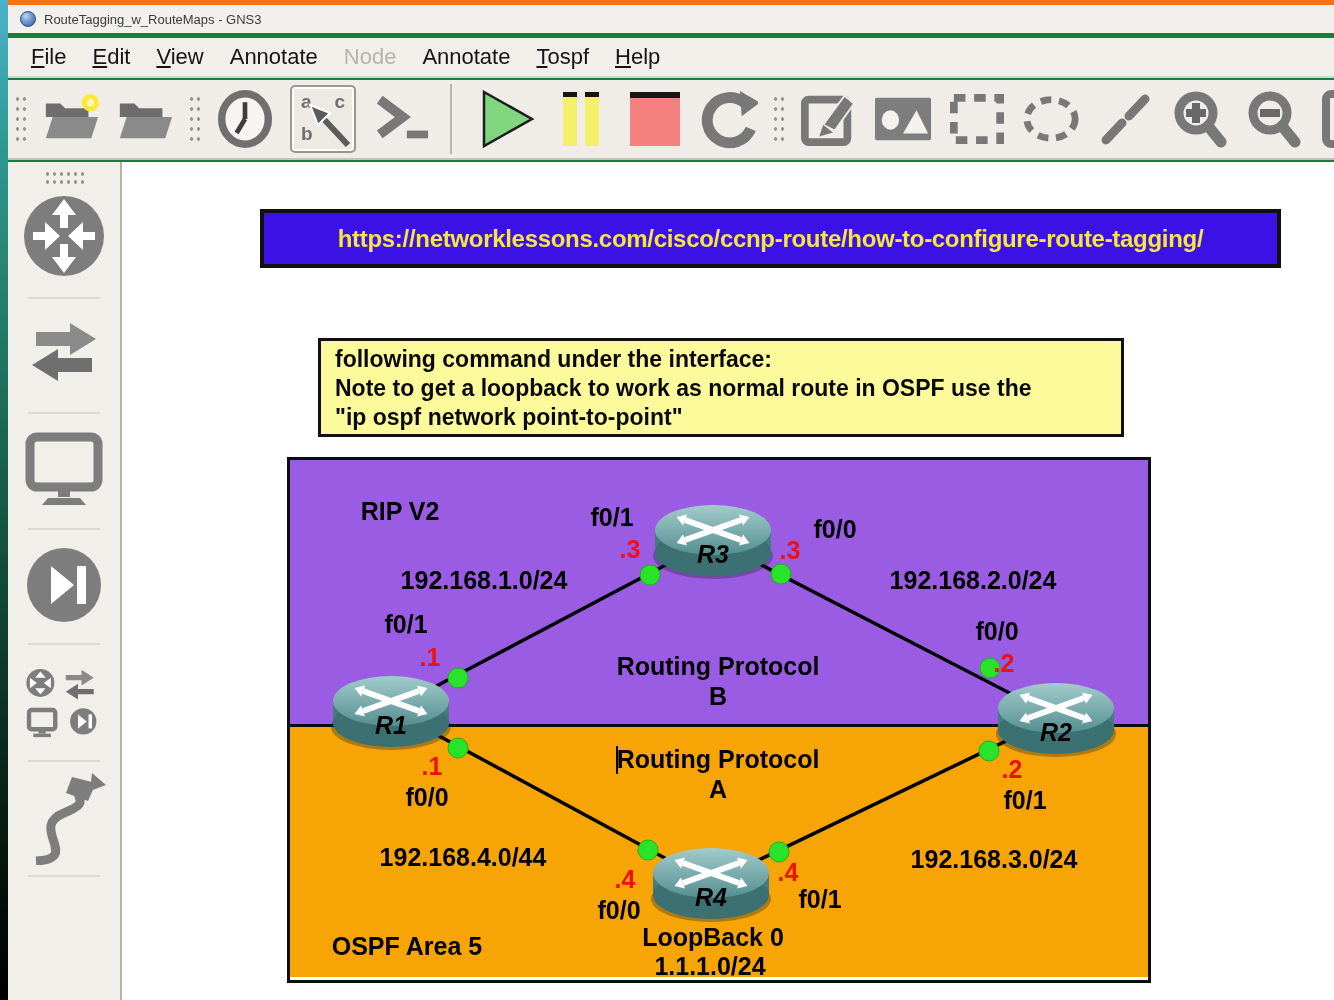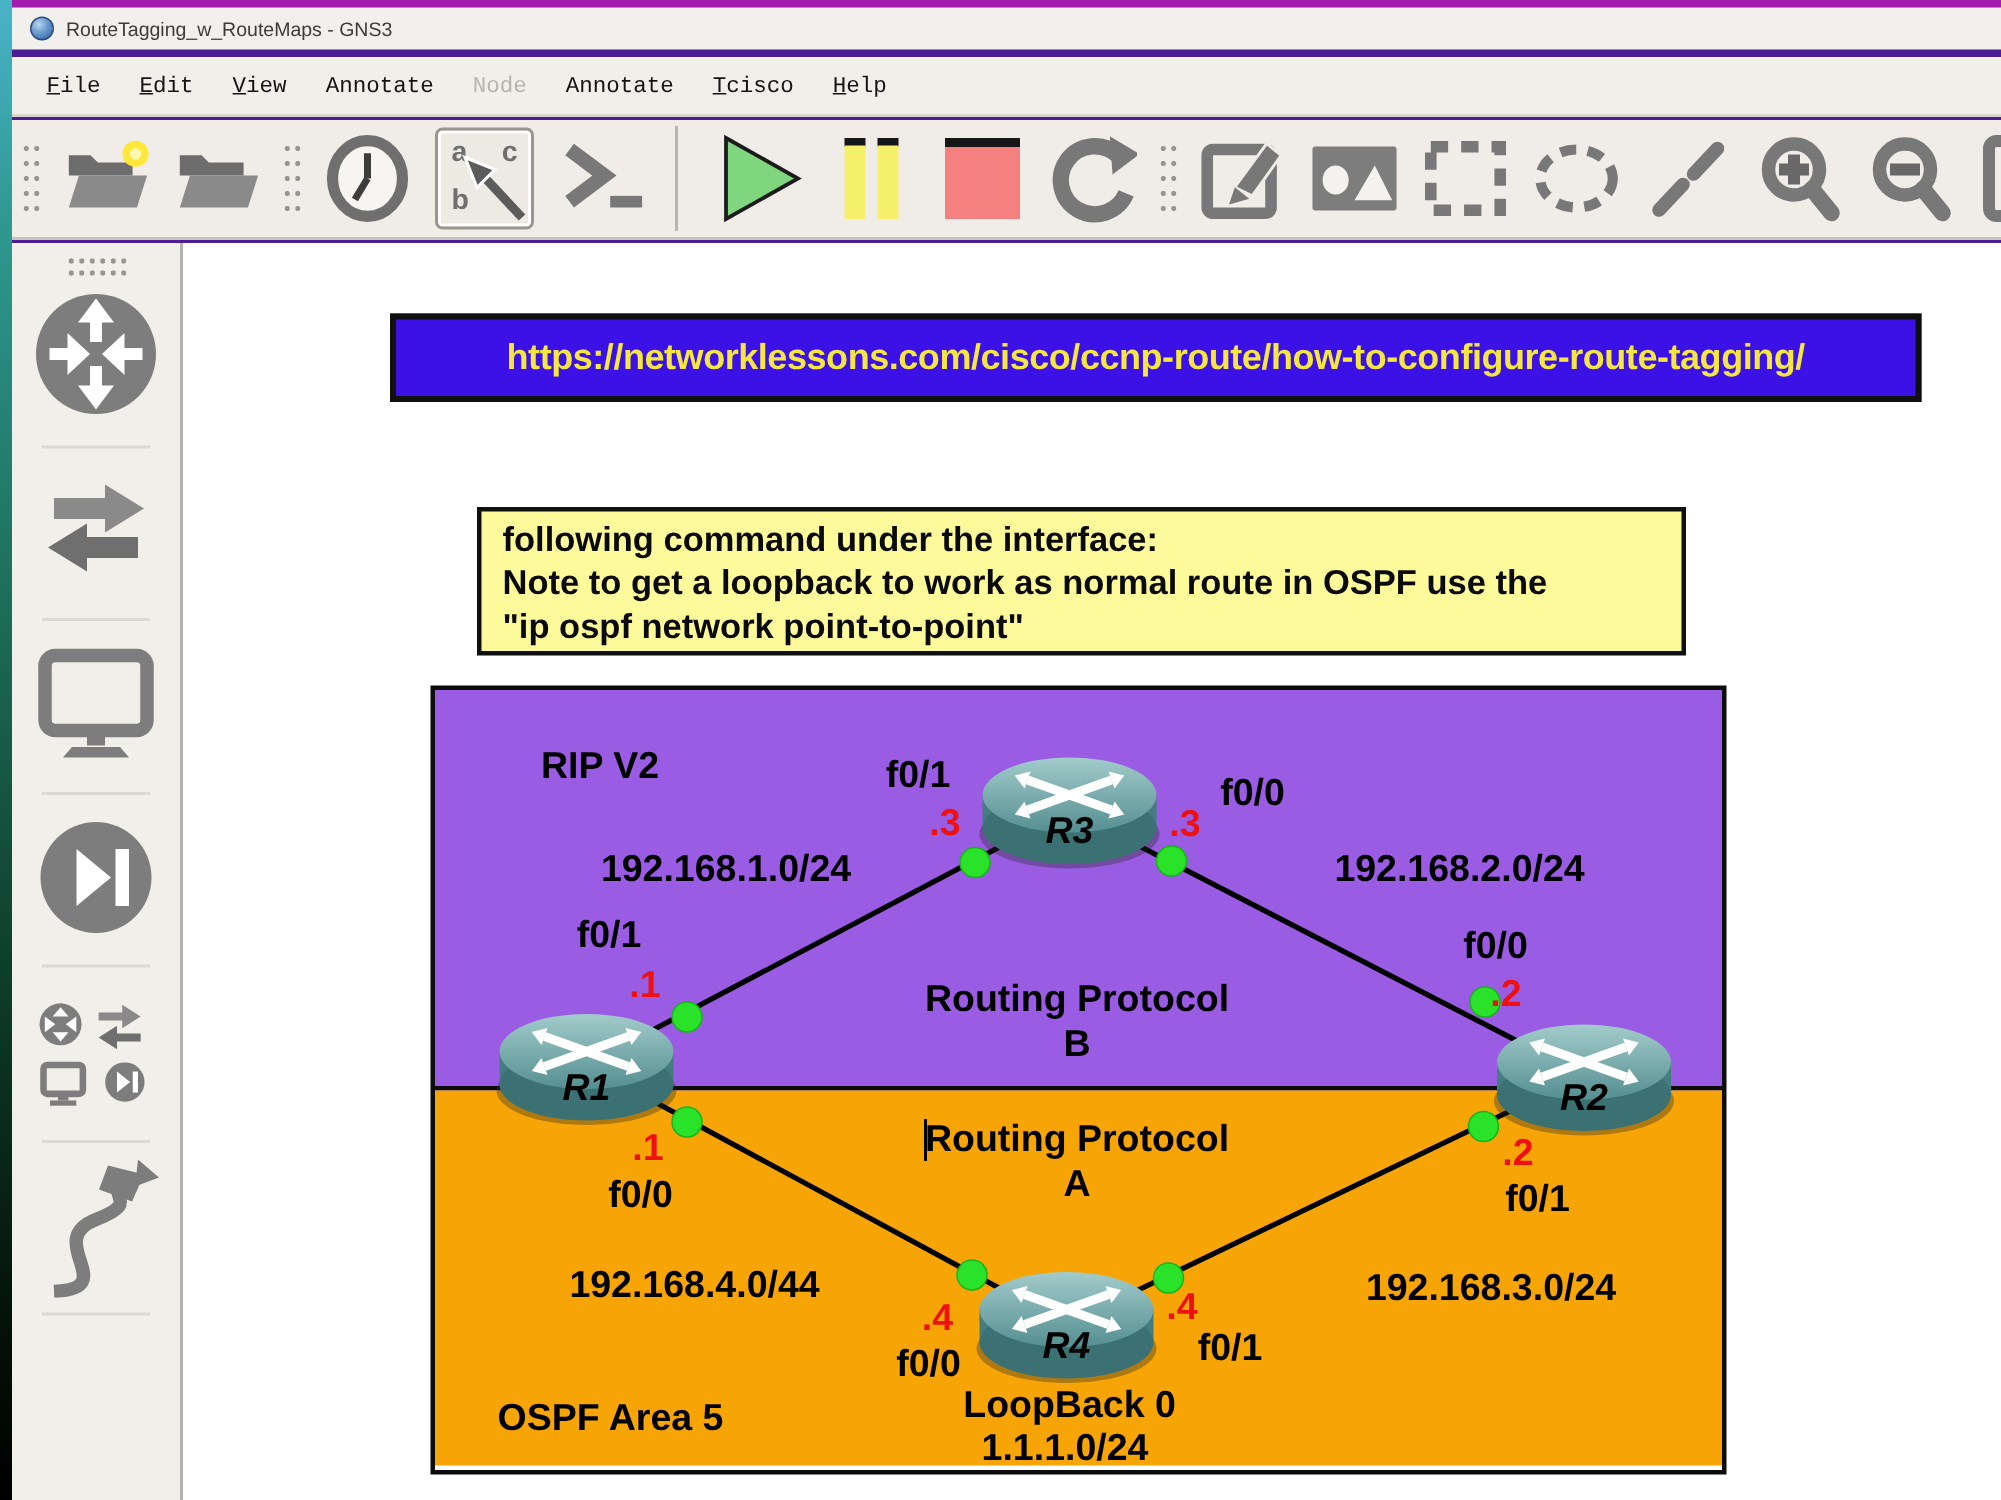--- a/index.html
+++ b/index.html
@@ -8,35 +8,35 @@
     width:1334px; height:1000px; overflow:hidden; position:relative;
     background:#000; font-family:"Liberation Sans", sans-serif;
   }
   .abs { position:absolute; }
 
   
   .desktop-strip { left:0; top:0; width:8px; height:1000px;
     background:linear-gradient(#49b4c8 0%, #2f9a92 14%, #1d6e58 40%, #0e3d2a 65%, #041208 88%, #000 100%); }
 
   
-  .window { left:8px; top:0; width:1326px; height:1000px; background:#4c1d95;
-    border-top:5px solid #a21caf; }
+  .window { left:8px; top:0; width:1326px; height:1000px; background:#15803d;
+    border-top:5px solid #f97316; }
 
   
   .titlebar { left:0; top:0; width:100%; height:28px; background:#f2f0ec;
     display:flex; align-items:center; padding-left:12px; }
   .gicon { width:16px; height:16px; border-radius:50%;
     background:radial-gradient(circle at 35% 30%, #bcd6ee 0%, #6f9fd0 40%, #2c5c9e 100%);
     border:1px solid #2a4a80; }
   .title-text { font-size:13px; color:#3b3b3b; margin-left:8px; }
 
   
   .menubar { left:0; top:33px; width:100%; height:40px; background:#f1efea;
     display:flex; align-items:center; padding-left:10px; border-bottom:2px solid #d8d5ce; }
-  .menu-item { font-size:15px; color:#141414; padding:0 13px; cursor:default;font-family:Liberation Mono, monospace; }
+  .menu-item { font-size:22px; color:#141414; padding:0 13px; cursor:default; }
   .menu-item .accel { text-decoration:underline; }
   .menu-item.disabled { color:#b7b4ac; }
 
   
   .toolbar { left:0; top:75px; width:100%; height:80px; background:#f0ede8;
     display:flex; align-items:center; border-bottom:2px solid #c6c3bb; overflow:hidden; }
   .tbtn { width:58px; height:68px; margin:0 8px; display:flex; align-items:center;
     justify-content:center; position:relative; flex:0 0 auto; }
   .tbtn.pressed { width:66px; border:2px solid #9a978f; border-radius:5px;
     background:#edeae4; box-shadow:inset 0 0 0 2px #ffffff; }
@@ -119,21 +119,21 @@
     <span class="title-text">RouteTagging_w_RouteMaps - GNS3</span>
   </div>
 
   <div class="abs menubar">
     <span class="menu-item"><span class="accel">F</span><span>ile</span></span>
     <span class="menu-item"><span class="accel">E</span><span>dit</span></span>
     <span class="menu-item"><span class="accel">V</span><span>iew</span></span>
     <span class="menu-item"><span class="accel"></span><span>Annotate</span></span>
     <span class="menu-item disabled"><span class="accel"></span><span>Node</span></span>
     <span class="menu-item"><span class="accel"></span><span>Annotate</span></span>
-    <span class="menu-item"><span class="accel">T</span><span>cisco</span></span>
+    <span class="menu-item"><span class="accel">T</span><span>ospf</span></span>
     <span class="menu-item"><span class="accel">H</span><span>elp</span></span>
   </div>
 
   <div class="abs toolbar">
     <div class="grip-v"></div>
 
     <div class="tbtn">
       <svg width="58" height="56" viewBox="0 0 60 56">
         <path d="M4,12 h15 l5,5 h24 v9 H4 z" fill="#6d6d6d"></path>
         <polygon points="4,48 11,26 58,26 51,48" fill="#8a8a8a"></polygon>

